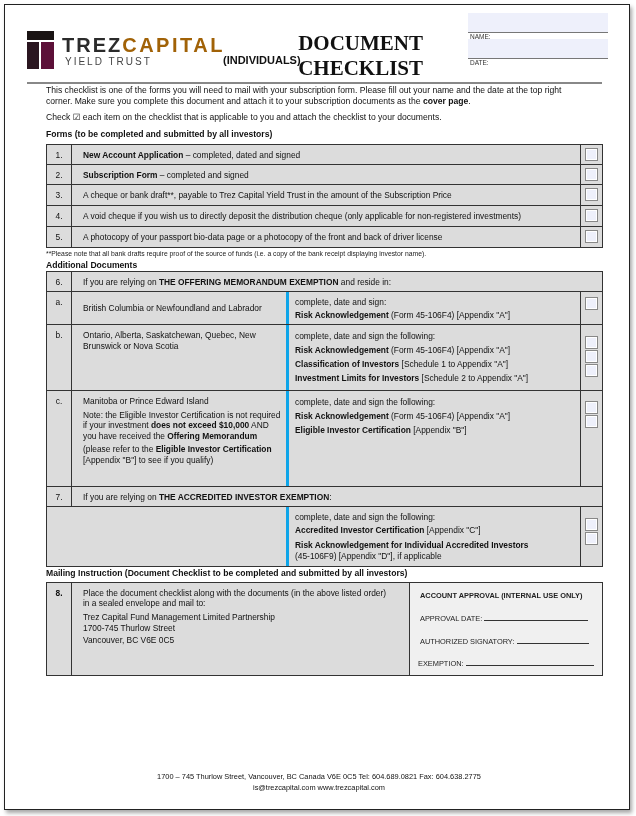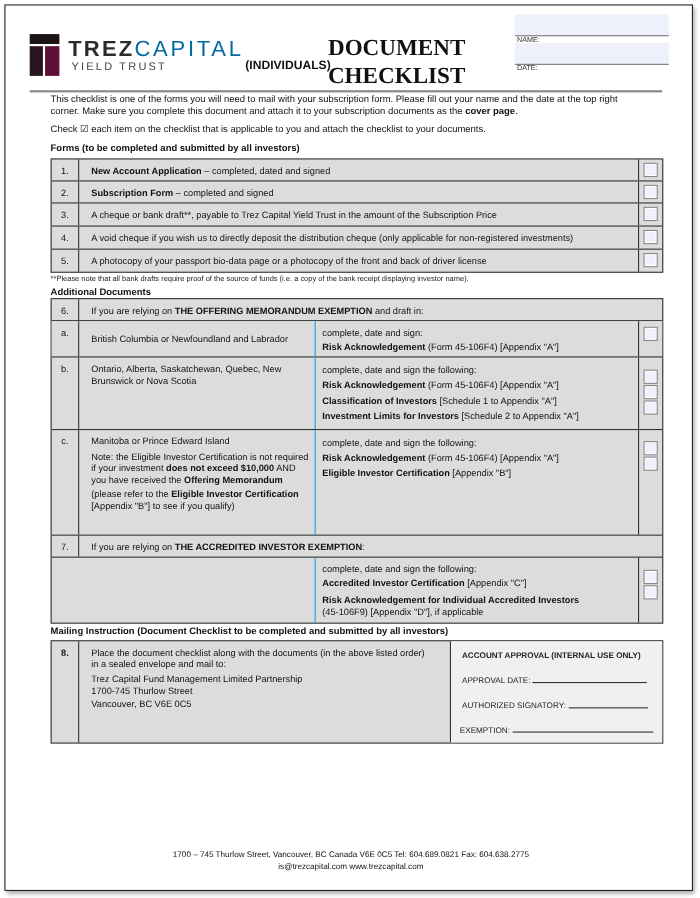--- a/index.html
+++ b/index.html
@@ -13,21 +13,21 @@
   }
 
   
   .logo { position: absolute; left: 22px; top: 26px; width: 190px; height: 38px; }
   .logo-mark { position: absolute; left: 0; top: 0; width: 27px; height: 38px; }
   .logo-mark .top { position: absolute; left: 0; top: 0; width: 27px; height: 9px; background: #1a1414; }
   .logo-mark .l { position: absolute; left: 0; top: 11px; width: 12px; height: 27px; background: #2a1620; }
   .logo-mark .r { position: absolute; left: 14px; top: 11px; width: 13px; height: 27px; background: #5c1038; }
   .logo-text { position: absolute; left: 35px; top: 3px; font-size: 20px; letter-spacing: 2px; color: #3a3a3a; white-space: nowrap; }
   .logo-text b { font-weight: bold; color: #2b2b2b; }
-  .logo-text span.light { font-weight: normal; color: #0369a1; letter-spacing: 2.5px; }
+  .logo-text span.light { font-weight: bold; color: #a16207; letter-spacing: 2.5px; }
   .logo-sub { position: absolute; left: 38px; top: 25px; font-size: 10px; letter-spacing: 2px; color: #444; white-space: nowrap; }
 
   .doc-title { position: absolute; left: 218px; top: 26px; width: 200px; text-align: right; font-weight: bold; font-size: 21px; font-family: Liberation Serif, serif; }
   .doc-subtitle { position: absolute; left: 218px; top: 49px; width: 200px; text-align: left; font-weight: bold; font-size: 11px; }
 
   .field-box { position: absolute; left: 463px; width: 140px; height: 19px; background: #eef0fb; }
   .field-line { position: absolute; left: 463px; width: 140px; border-top: 1px solid #777; }
   .field-label { position: absolute; left: 465px; font-size: 6.5px; color: #333; }
 
   .hr-top { position: absolute; left: 22px; top: 77px; width: 575px; border-top: 2px solid #888; }
@@ -36,21 +36,21 @@
   .sect { position: absolute; left: 41px; font-size: 8.6px; font-weight: bold; }
   .note { position: absolute; left: 41px; font-size: 6.8px; color: #222; }
 
   
   .tbl { position: absolute; left: 41px; width: 557px; border: 1.5px solid #333; background: #dcdcdc; }
   .row { position: absolute; left: 0; width: 100%; border-bottom: 1px solid #333; }
   .row.last { border-bottom: none; }
   .num { position: absolute; left: 0; top: 0; bottom: 0; width: 25px; border-right: 1px solid #333; font-size: 8.4px; text-align: center; padding-top: 5px; }
   .txt { position: absolute; left: 36px; font-size: 8.4px; line-height: 10.5px; color: #111; }
   .chkcol { position: absolute; right: 0; top: 0; bottom: 0; width: 22px; border-left: 1px solid #333; }
-  .midcol { position: absolute; top: 0; bottom: 0; left: 239px; border-left: 1px solid #0ea5e9; }
+  .midcol { position: absolute; top: 0; bottom: 0; left: 239px; border-left: 3px solid #0ea5e9; }
   .cb { position: absolute; width: 13px; height: 13px; border: 1.5px solid #888; background: #eef0fb; box-shadow: inset 0 0 0 1px #fff; }
   .b { font-weight: bold; }
 
   .approval { position: absolute; top: 0; bottom: 0; right: 0; width: 193px; background: #f0f0f0; border-left: 1.5px solid #333; }
   .ap-line { position: absolute; left: 10px; font-size: 7.4px; color: #222; white-space: nowrap; }
   .ap-line .u { display: inline-block; border-bottom: 1px solid #333; height: 8px; vertical-align: baseline; }
 
   .footer { position: absolute; left: 0; width: 636px; text-align: center; font-size: 7.4px; color: #111; }
 </style>
 </head>
@@ -127,21 +127,21 @@
     </div>
   </div>
 
   <div class="note" style="top:245px;">**Please note that all bank drafts require proof of the source of funds (i.e. a copy of the bank receipt displaying investor name).</div>
   <div class="sect" style="top:255px;">Additional Documents</div>
 
   <div class="tbl" style="top:266px; height:296px;">
 
     <div class="row" style="top:0; height:20px;">
       <div class="num">6.</div>
-      <div class="txt" style="top:5px;"><span>If you are relying on </span><span class="b">THE OFFERING MEMORANDUM EXEMPTION</span><span> and draft in:</span></div>
+      <div class="txt" style="top:5px;"><span>If you are relying on </span><span class="b">THE OFFERING MEMORANDUM EXEMPTION</span><span> and reside in:</span></div>
     </div>
 
     <div class="row" style="top:20px; height:33px; background:#dcdcdc;">
       <div class="num">a.</div>
       <div class="txt" style="top:11px; width:195px;">British Columbia or Newfoundland and Labrador</div>
       <div class="midcol" style="right:22px; padding:4px 6px;">
         <div class="txt" style="position:static; line-height:13px;">complete, date and sign:</div>
         <div class="txt" style="position:static; line-height:13px;"><span class="b">Risk Acknowledgement</span><span> (Form 45-106F4) [Appendix "A"]</span></div>
       </div>
       <div class="chkcol">

